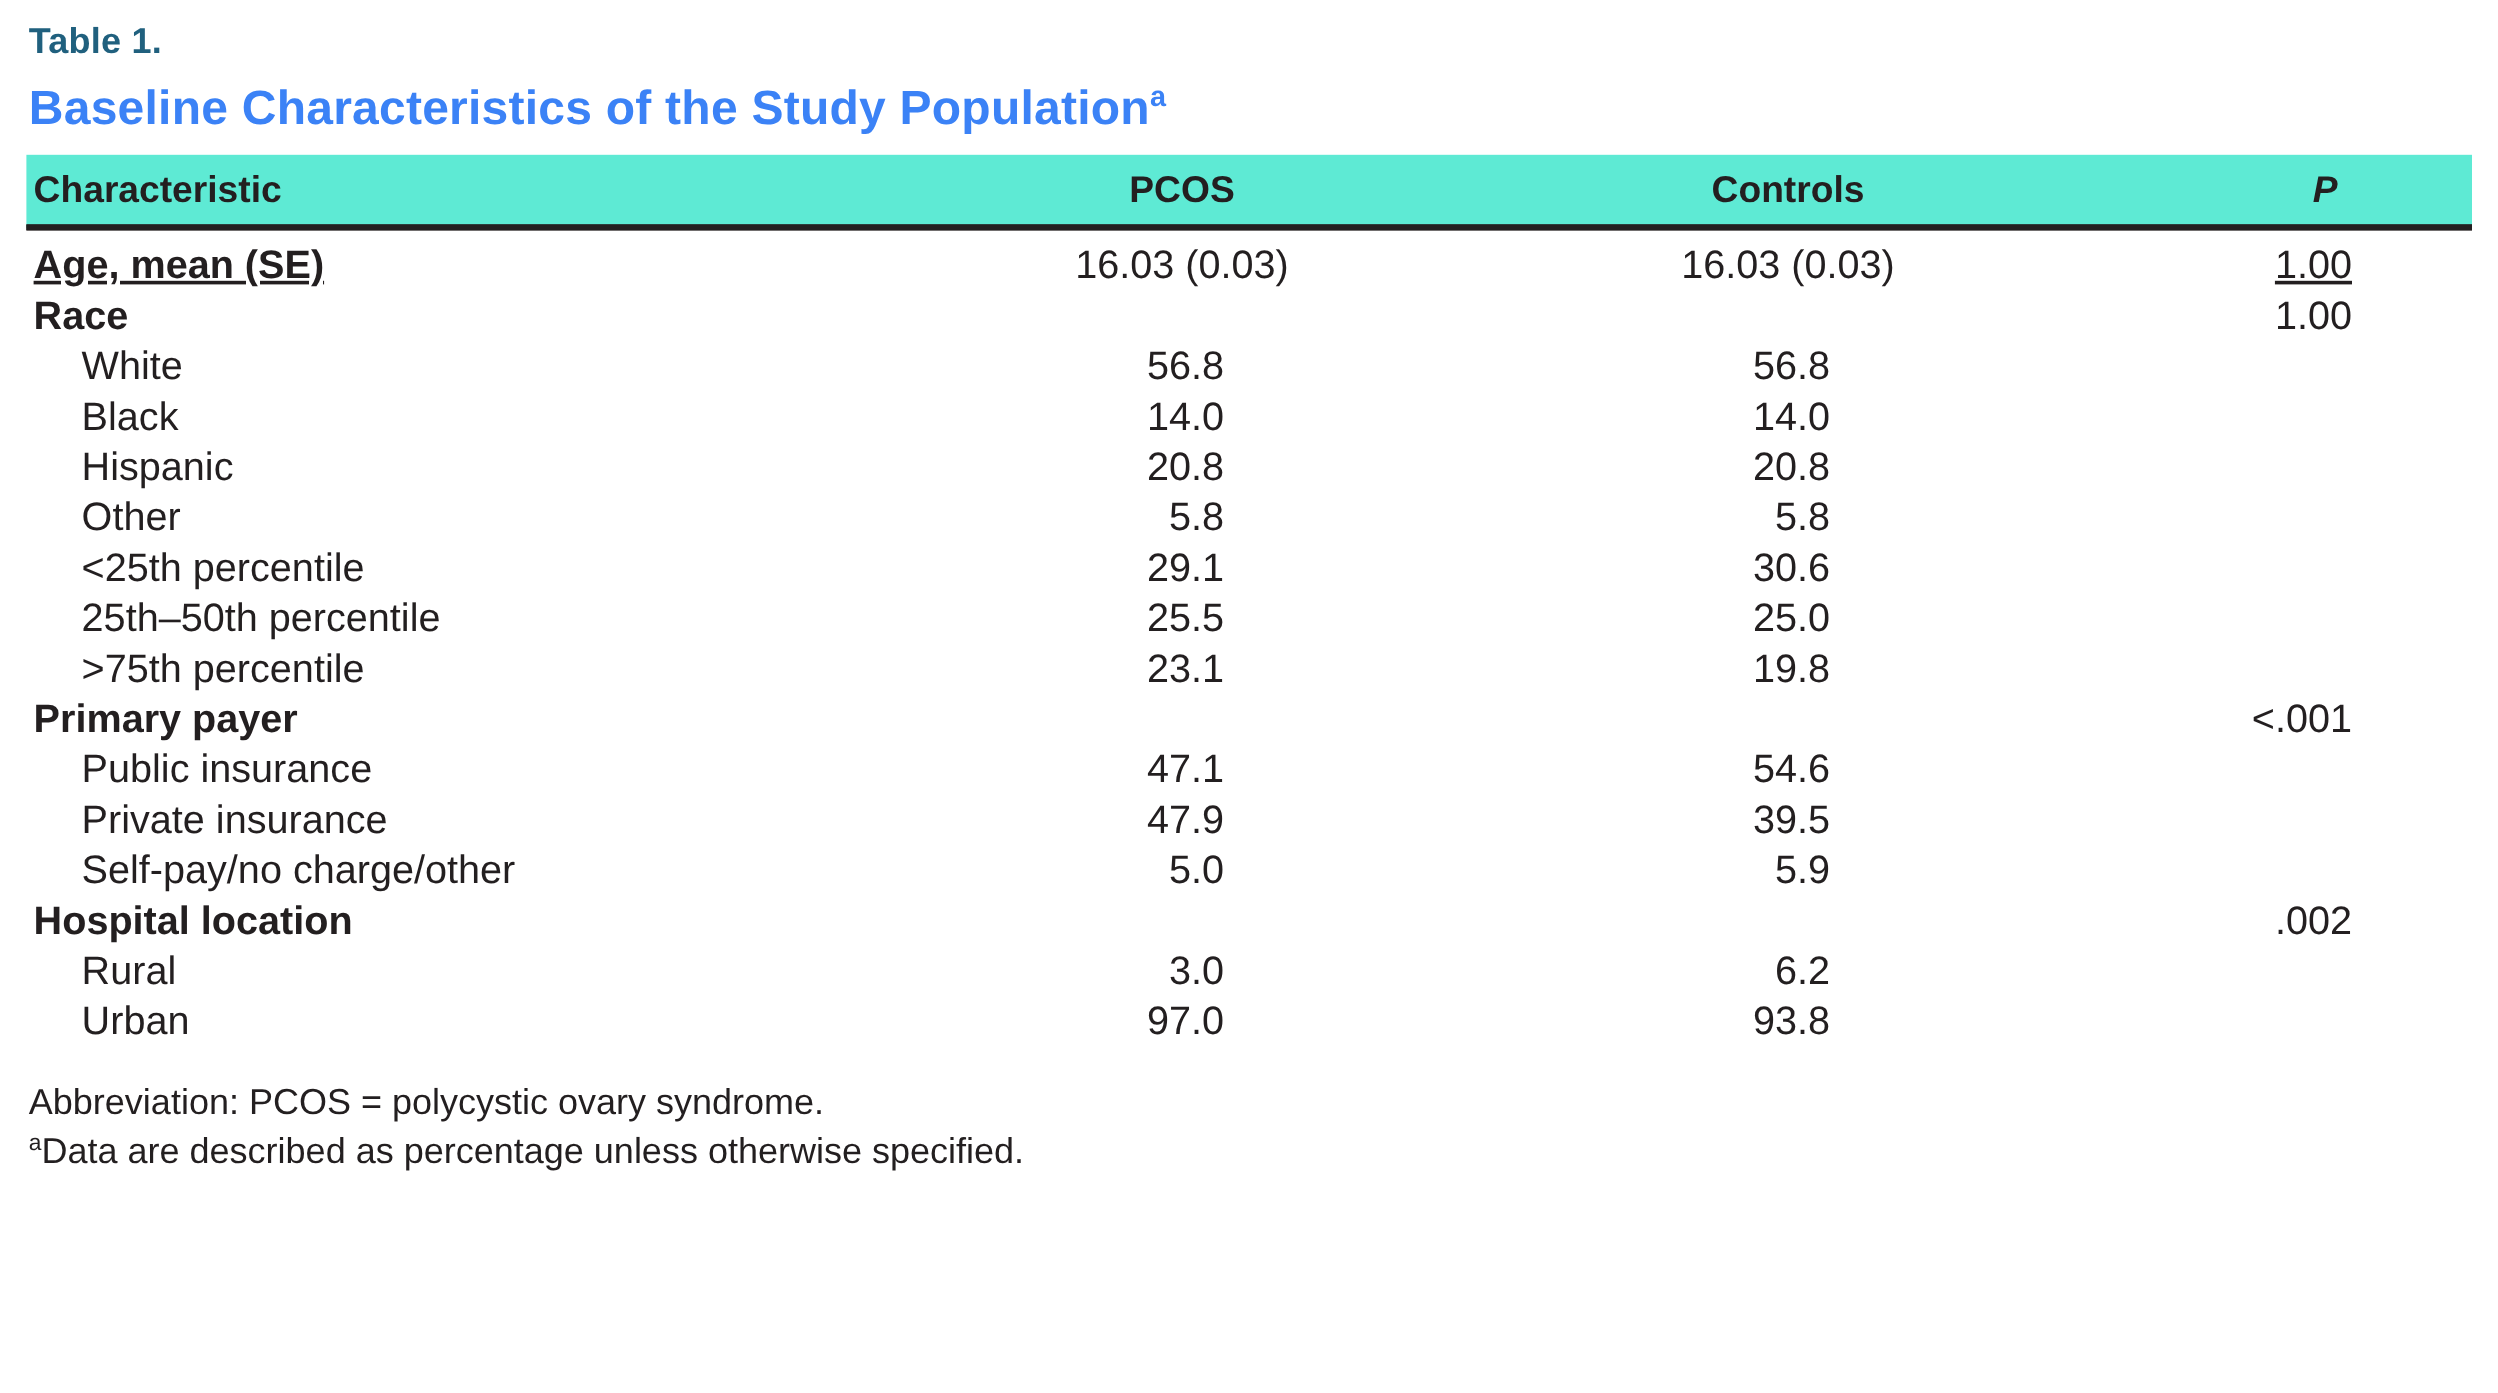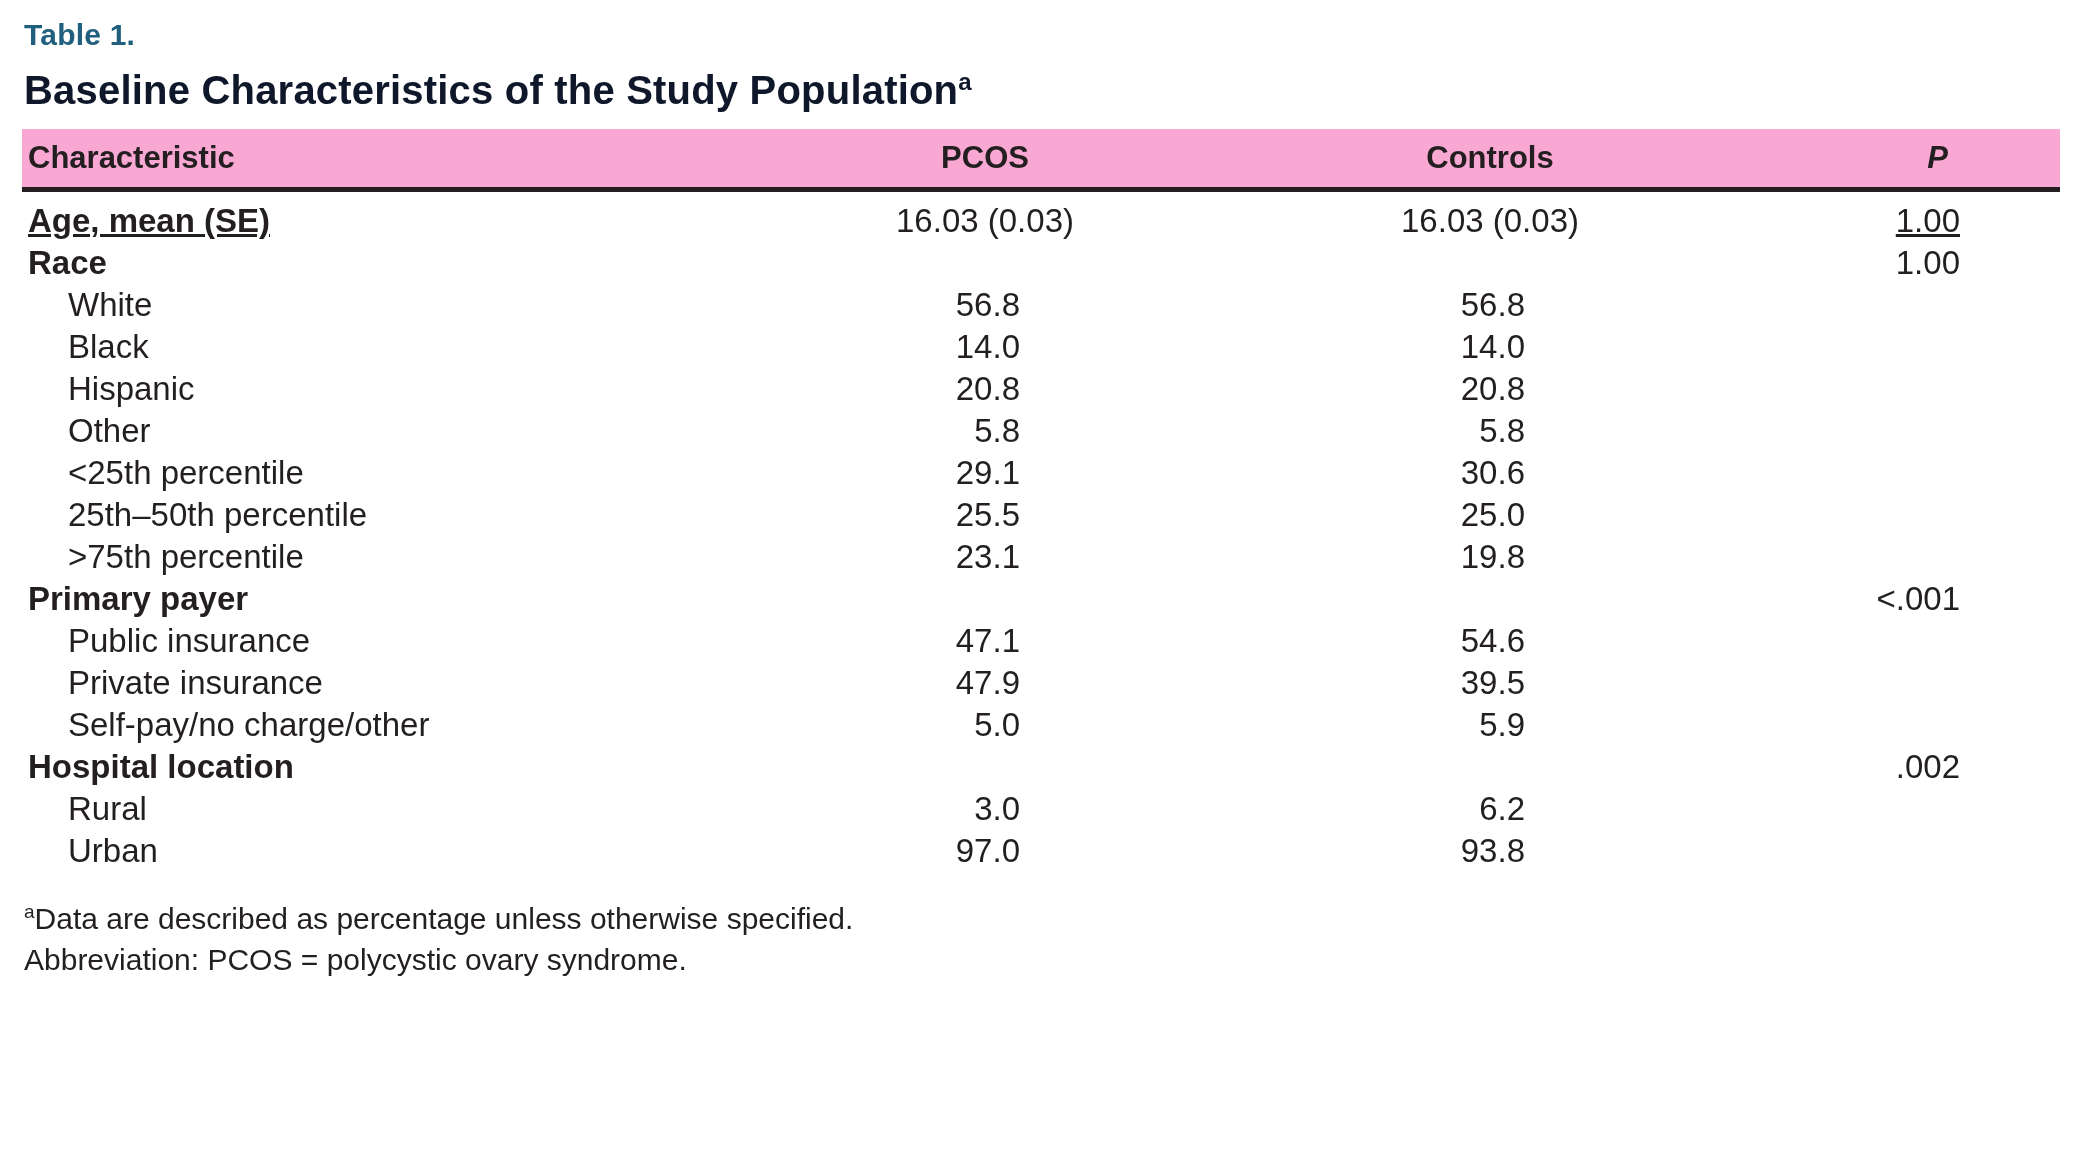--- a/index.html
+++ b/index.html
@@ -18,21 +18,21 @@
     width: 1674px;
   }
   .eyebrow {
     color: #20607e;
     font-size: 30px;
     font-weight: bold;
     margin: 6px 0 0 2px;
     letter-spacing: 0.2px;
   }
   .main-title {
-    color: #0f172a;
+    color: #3b82f6;
     font-size: 40px;
     font-weight: bold;
     margin: 16px 0 0 2px;
     letter-spacing: 0.2px;
   }
   .main-title sup {
     font-size: 24px;
     font-weight: bold;
     vertical-align: super;
     line-height: 0;
@@ -42,21 +42,21 @@
     border-collapse: collapse;
     table-layout: fixed;
     margin-top: 16px;
   }
   col.c-label    { width: 788px; }
   col.c-pcos     { width: 350px; }
   col.c-controls { width: 660px; }
   col.c-p        { width: 240px; }
 
   thead th {
-    background: #f9a8d4;
+    background: #5eead4;
     height: 58px;
     vertical-align: middle;
     font-size: 31px;
     font-weight: bold;
     padding: 0;
   }
   thead tr { border-bottom: 5px solid #231f20; }
   th.h-label { text-align: left; padding-left: 6px; }
   th.h-num   { text-align: center; }
   th.h-p     { text-align: right; font-style: italic; padding-right: 112px; }
@@ -212,17 +212,17 @@
       <tr>
         <td class="lbl sub">Urban</td>
         <td class="num"><span class="v">97.0</span></td>
         <td class="num"><span class="v">93.8</span></td>
         <td class="pcell"></td>
       </tr>
     </tbody>
   </table>
 
   <div class="footnotes">
+    <p><span>Abbreviation: PCOS = polycystic ovary syndrome.</span></p>
     <p><sup>a</sup><span>Data are described as percentage unless otherwise specified.</span></p>
-    <p><span>Abbreviation: PCOS = polycystic ovary syndrome.</span></p>
   </div>
 
 </div>
 
 </body></html>

